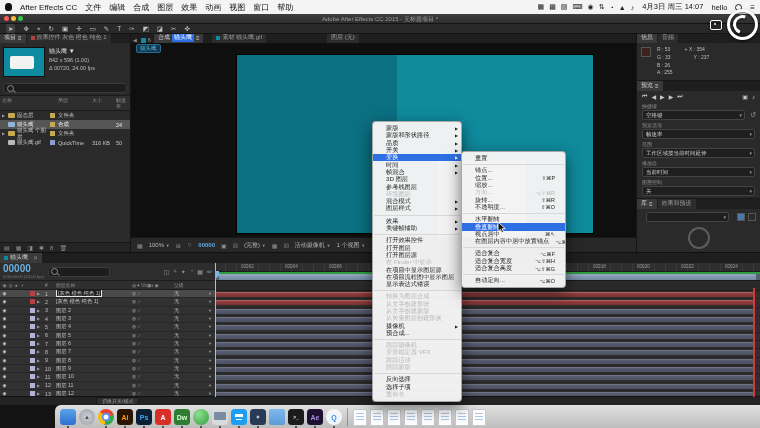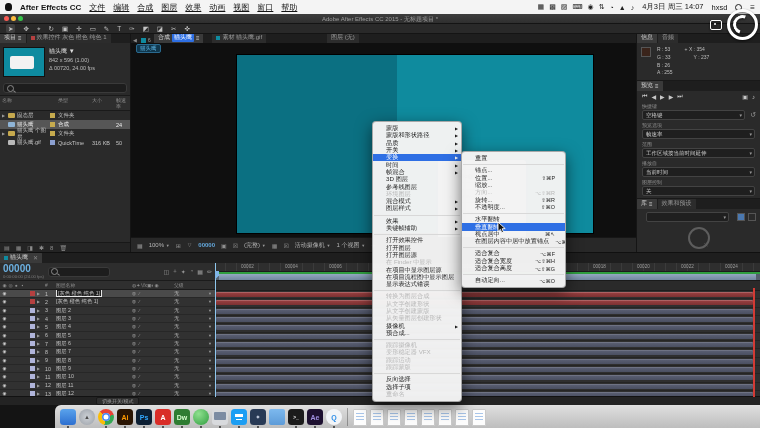--- a/index.html
+++ b/index.html
@@ -2,22 +2,22 @@
 <html><head>
 <meta charset="utf-8">
 <style>
   html,body{margin:0;padding:0;background:#000;}
   .screen{position:relative;width:760px;height:428px;overflow:hidden;background:#161616;
     font-family:"Liberation Sans","DejaVu Sans",sans-serif;-webkit-font-smoothing:antialiased;}
   
   .menubar{position:absolute;top:0;left:0;right:0;height:14px;background:#f4f4f4;display:flex;
     align-items:center;font-size:8px;color:#141414;padding:0 5px;gap:8px;z-index:40;box-sizing:border-box;}
   .apple{width:7px;height:8px;background:#111;border-radius:45% 45% 40% 40%;display:inline-block;}
-  .appname{font-weight:bold;}
-  .mbmenu{white-space:nowrap;text-decoration:underline;}
+  .appname{font-weight:normal;}
+  .mbmenu{white-space:nowrap;}
   .mbspacer{flex:1;}
   .mbstatus{display:flex;gap:5px;font-size:7px;color:#222;align-items:center;}
   .mbdate{font-size:7.5px;white-space:nowrap;}
   .mag{width:5px;height:5px;border:1px solid #222;border-radius:50%;position:relative;display:inline-block;}
   .mag::after{content:"";position:absolute;width:3px;height:1px;background:#222;right:-3px;bottom:-1px;transform:rotate(40deg);}
   
   .titlebar{position:absolute;top:14px;left:0;right:0;height:9px;background:linear-gradient(#3d3d3d,#2f2f2f);
     border-bottom:1px solid #141414;z-index:30;}
   .tl-dot{position:absolute;top:2px;width:5px;height:5px;border-radius:50%;}
   .title-text{position:absolute;left:0;right:0;top:1px;text-align:center;font-size:6px;color:#9c9c9c;}
@@ -218,21 +218,21 @@
         <span>▩</span>
         <span>▨</span>
         <span>⌨</span>
         <span>◉</span>
         <span>⇅</span>
         <span>◔</span>
         <span>▲</span>
         <span>♪</span>
       </span>
     <span class="mbdate">4月3日 周三 14:07</span>
-    <span class="mbdate">hxsd</span>
+    <span class="mbdate">hello</span>
     <span class="mag"></span>
     <span style="font-size:8px;">≡</span>
   </div>
 
   <div class="titlebar">
     <span class="tl-dot" style="left:4px;background:#f85c55;"></span>
     <span class="tl-dot" style="left:11px;background:#fcbb40;"></span>
     <span class="tl-dot" style="left:18px;background:#35c649;"></span>
     <span class="title-text">Adobe After Effects CC 2015 - 无标题项目 *</span>
   </div>

